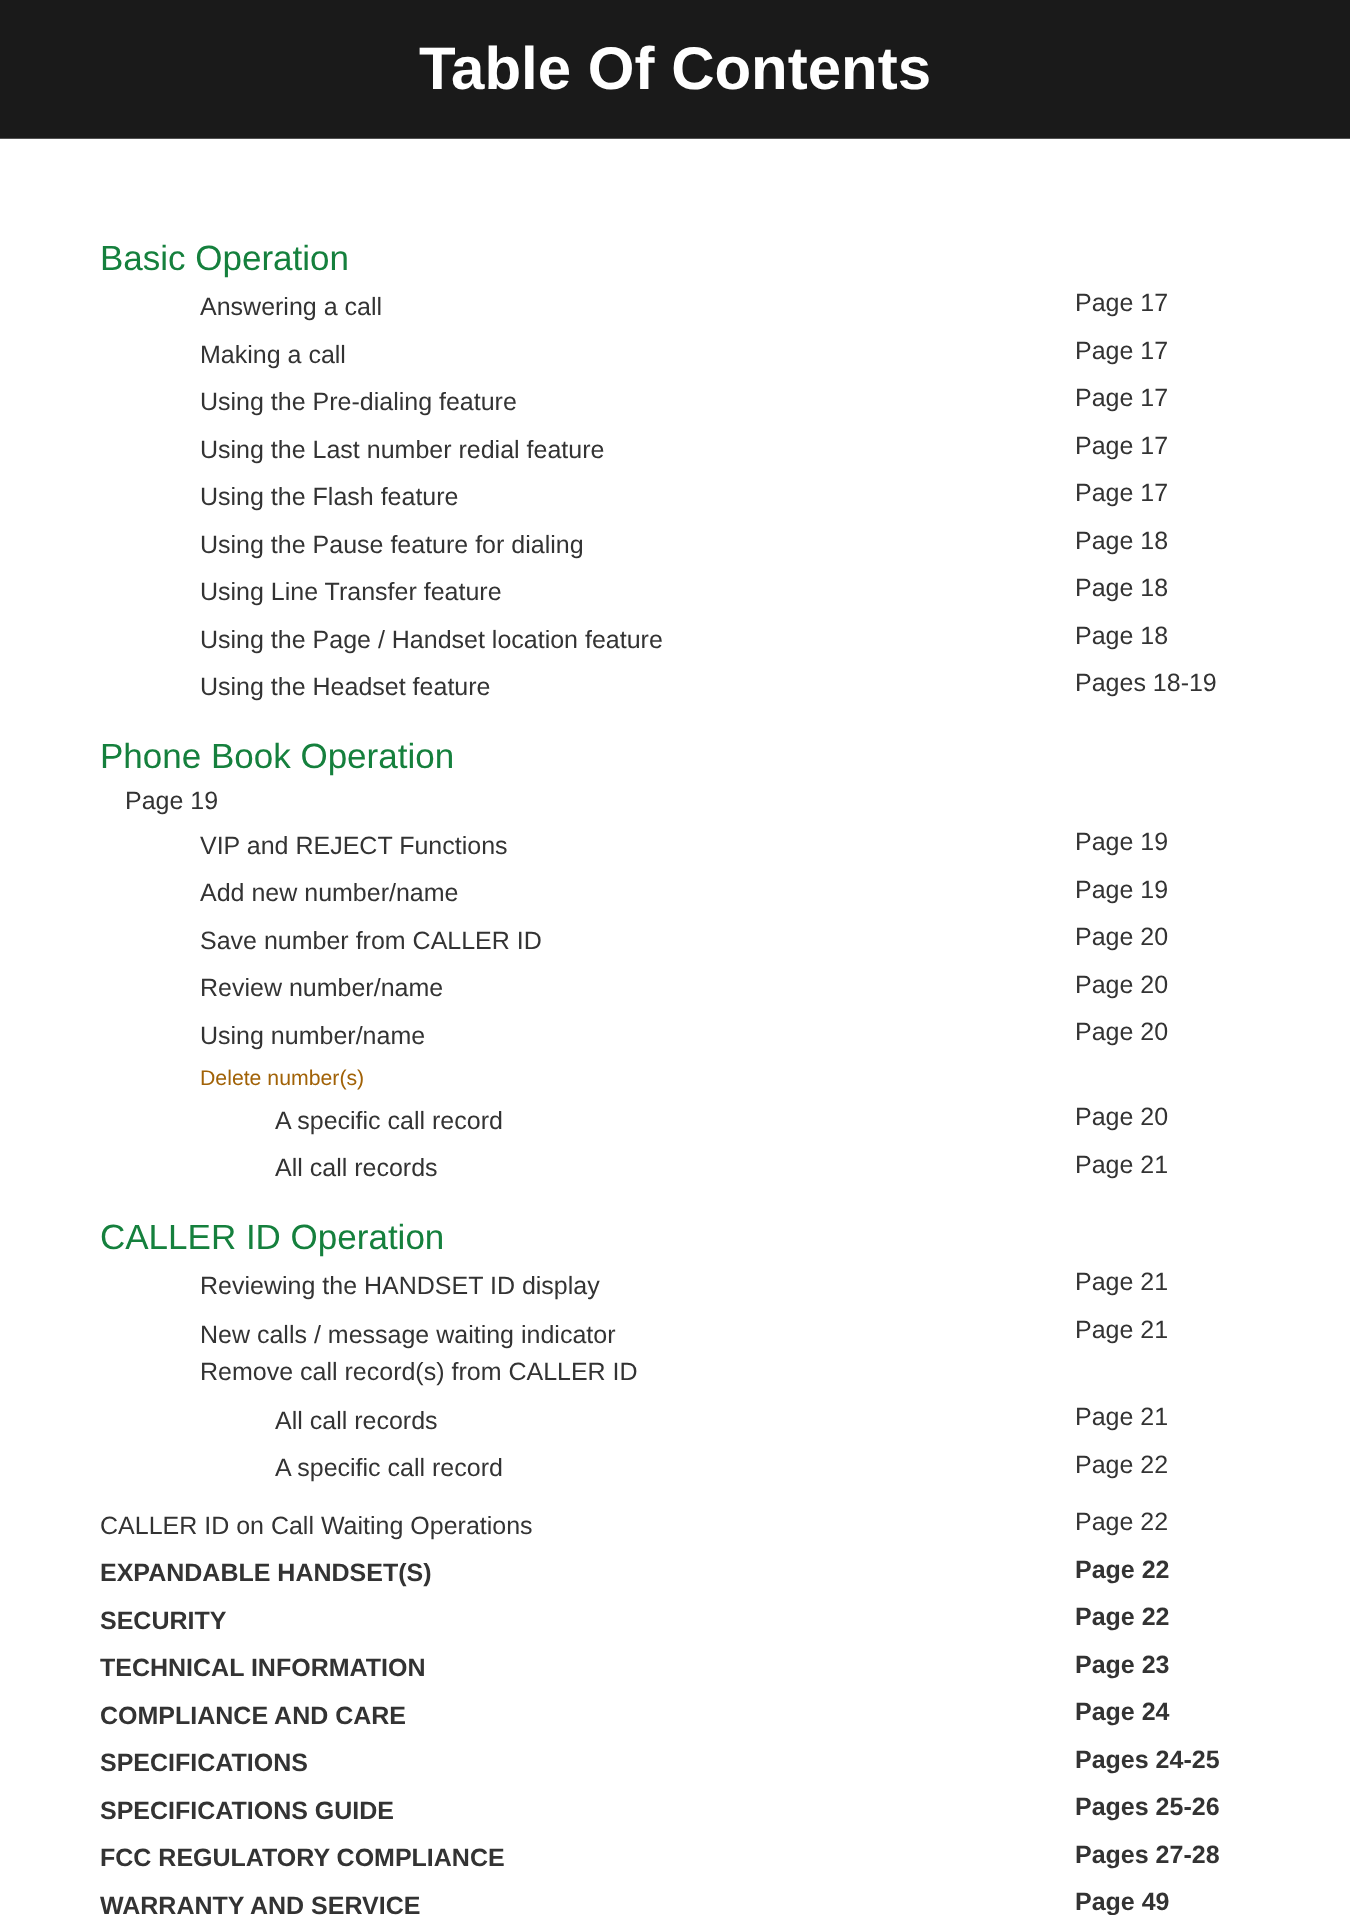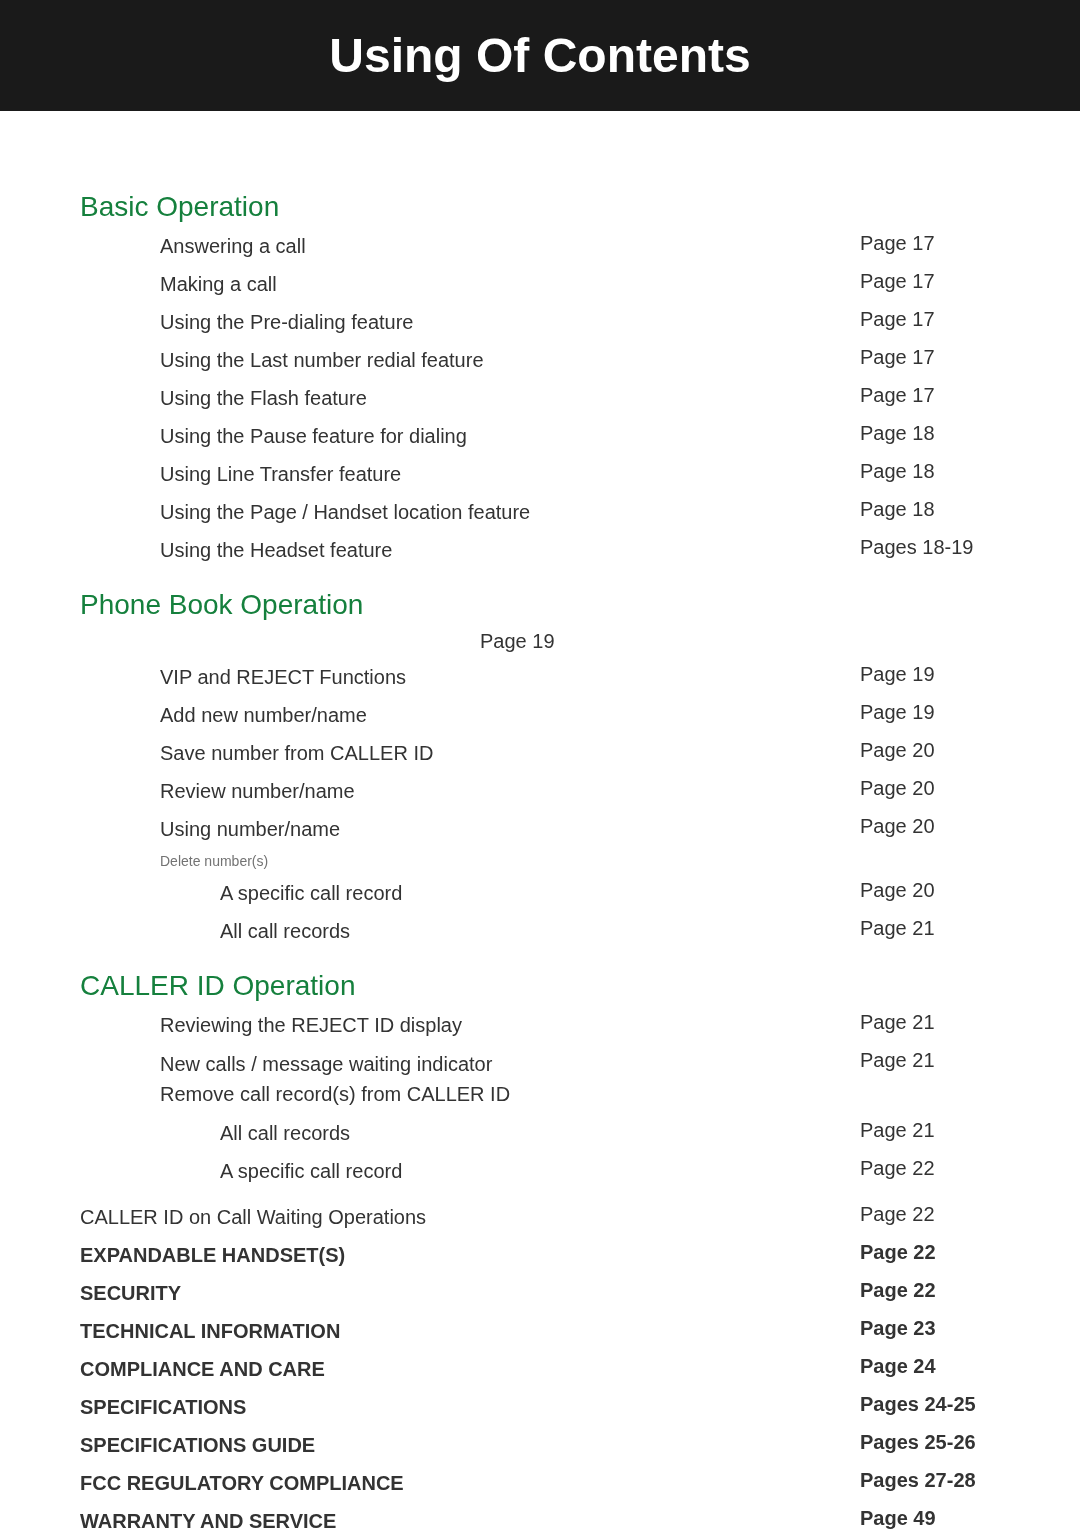--- a/index.html
+++ b/index.html
@@ -50,21 +50,21 @@
     .section-header {
       font-size: 28px;
       color: #15803d;
       margin-bottom: 4px;
       margin-top: 20px;
       font-weight: normal;
     }
 
     .toc-entry {
       display: flex;
-      justify-content: center;
+      justify-content: space-between;
       align-items: flex-start;
       padding: 5px 0;
       font-size: 20px;
       color: #333333;
     }
 
     .toc-entry .entry-text {
       padding-left: 80px;
       flex: 1;
       line-height: 1.4;
@@ -85,22 +85,22 @@
       text-align: left;
     }
 
     .bold-entry {
       font-weight: bold;
       font-size: 20px;
     }
 
     .delete-label {
       padding-left: 80px;
-      font-size: 14px;
-      color: #737373;
+      font-size: 17px;
+      color: #a16207;
       padding-top: 5px;
       padding-bottom: 5px;
     }
 
     .two-line-entry {
       display: flex;
       justify-content: space-between;
       align-items: flex-start;
       padding: 5px 0;
     }
@@ -122,21 +122,21 @@
       text-align: left;
       padding-top: 0;
     }
   </style>
 </head>
 <body>
 
 <div class="page">
 
   <div class="header">
-    <div class="header-title">Using Of Contents</div>
+    <div class="header-title">Table Of Contents</div>
   </div>
 
   <div class="content">
 
     <div class="toc-section">
       <div class="section-header">Basic Operation</div>
 
       <div class="toc-entry">
         <span class="entry-text">Answering a call</span>
         <span class="page-ref">Page 17</span>
@@ -210,21 +210,21 @@
       <div class="toc-entry">
         <span class="entry-text-sub">All call records</span>
         <span class="page-ref">Page 21</span>
       </div>
     </div>
 
     <div class="toc-section">
       <div class="section-header">CALLER ID Operation</div>
 
       <div class="toc-entry">
-        <span class="entry-text">Reviewing the REJECT ID display</span>
+        <span class="entry-text">Reviewing the HANDSET ID display</span>
         <span class="page-ref">Page 21</span>
       </div>
 
       <div class="two-line-entry">
         <span class="two-line-text">New calls / message waiting indicator<br>Remove call record(s) from CALLER ID</span>
         <span class="two-line-page page-ref">Page 21</span>
       </div>
 
       <div class="toc-entry">
         <span class="entry-text-sub">All call records</span>

